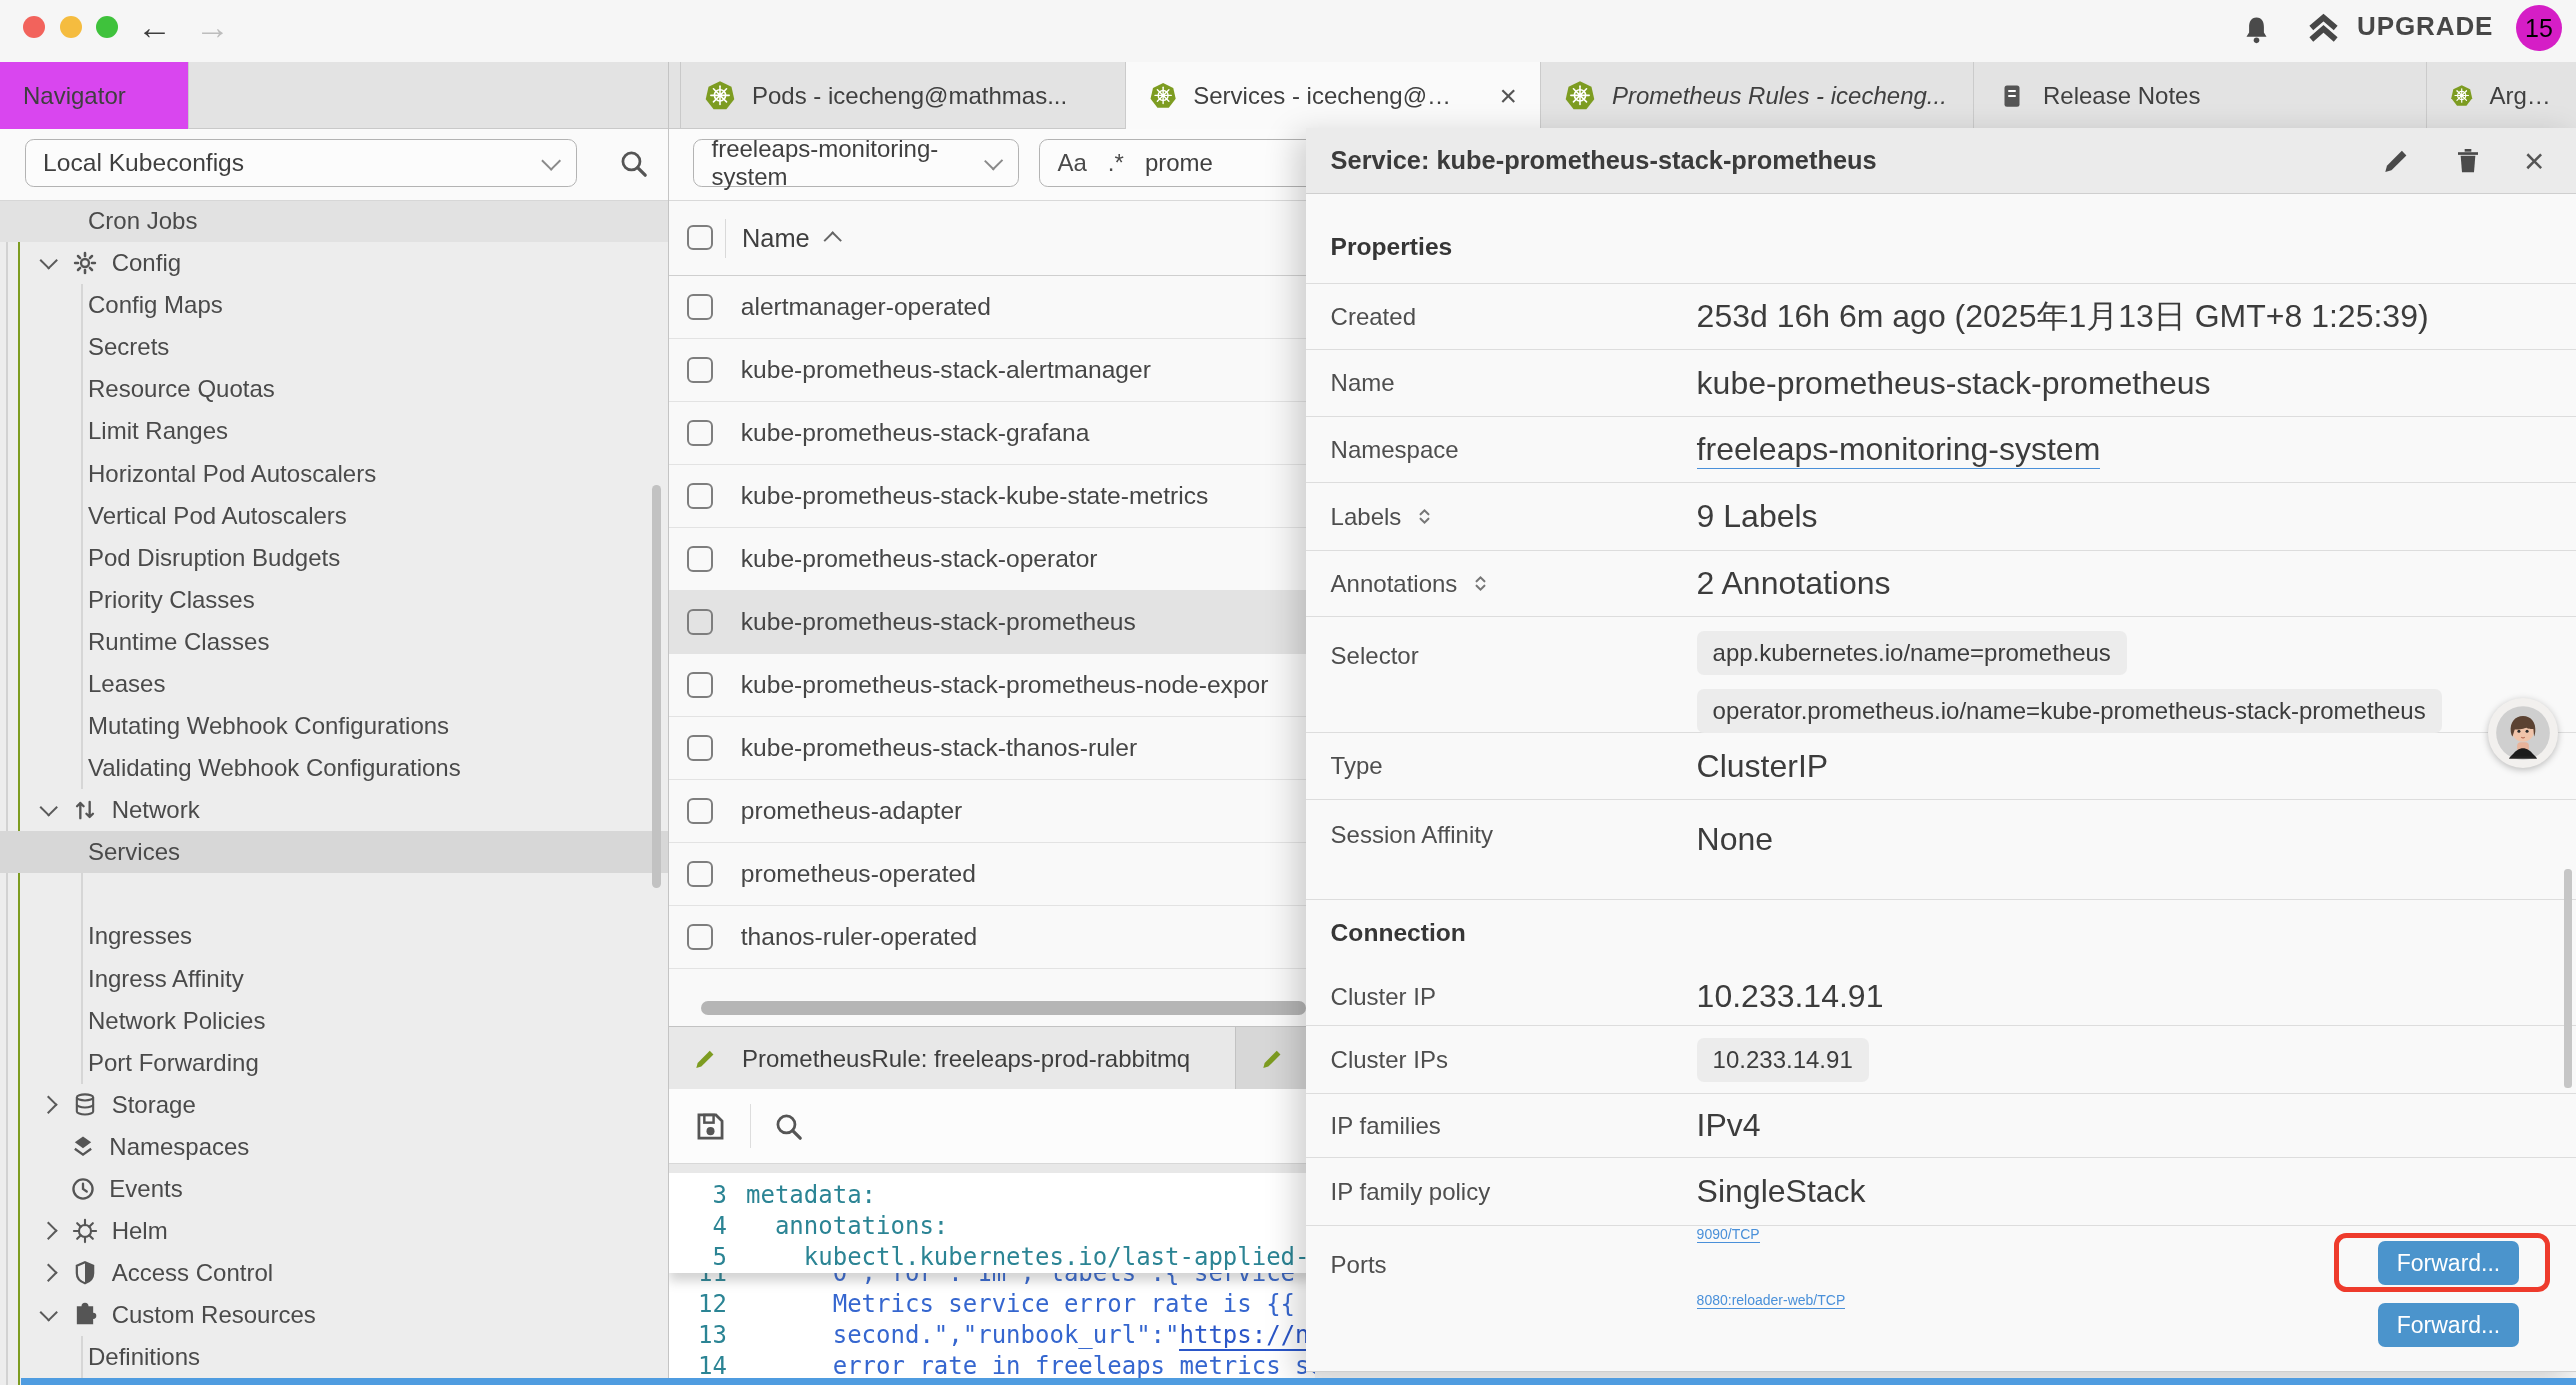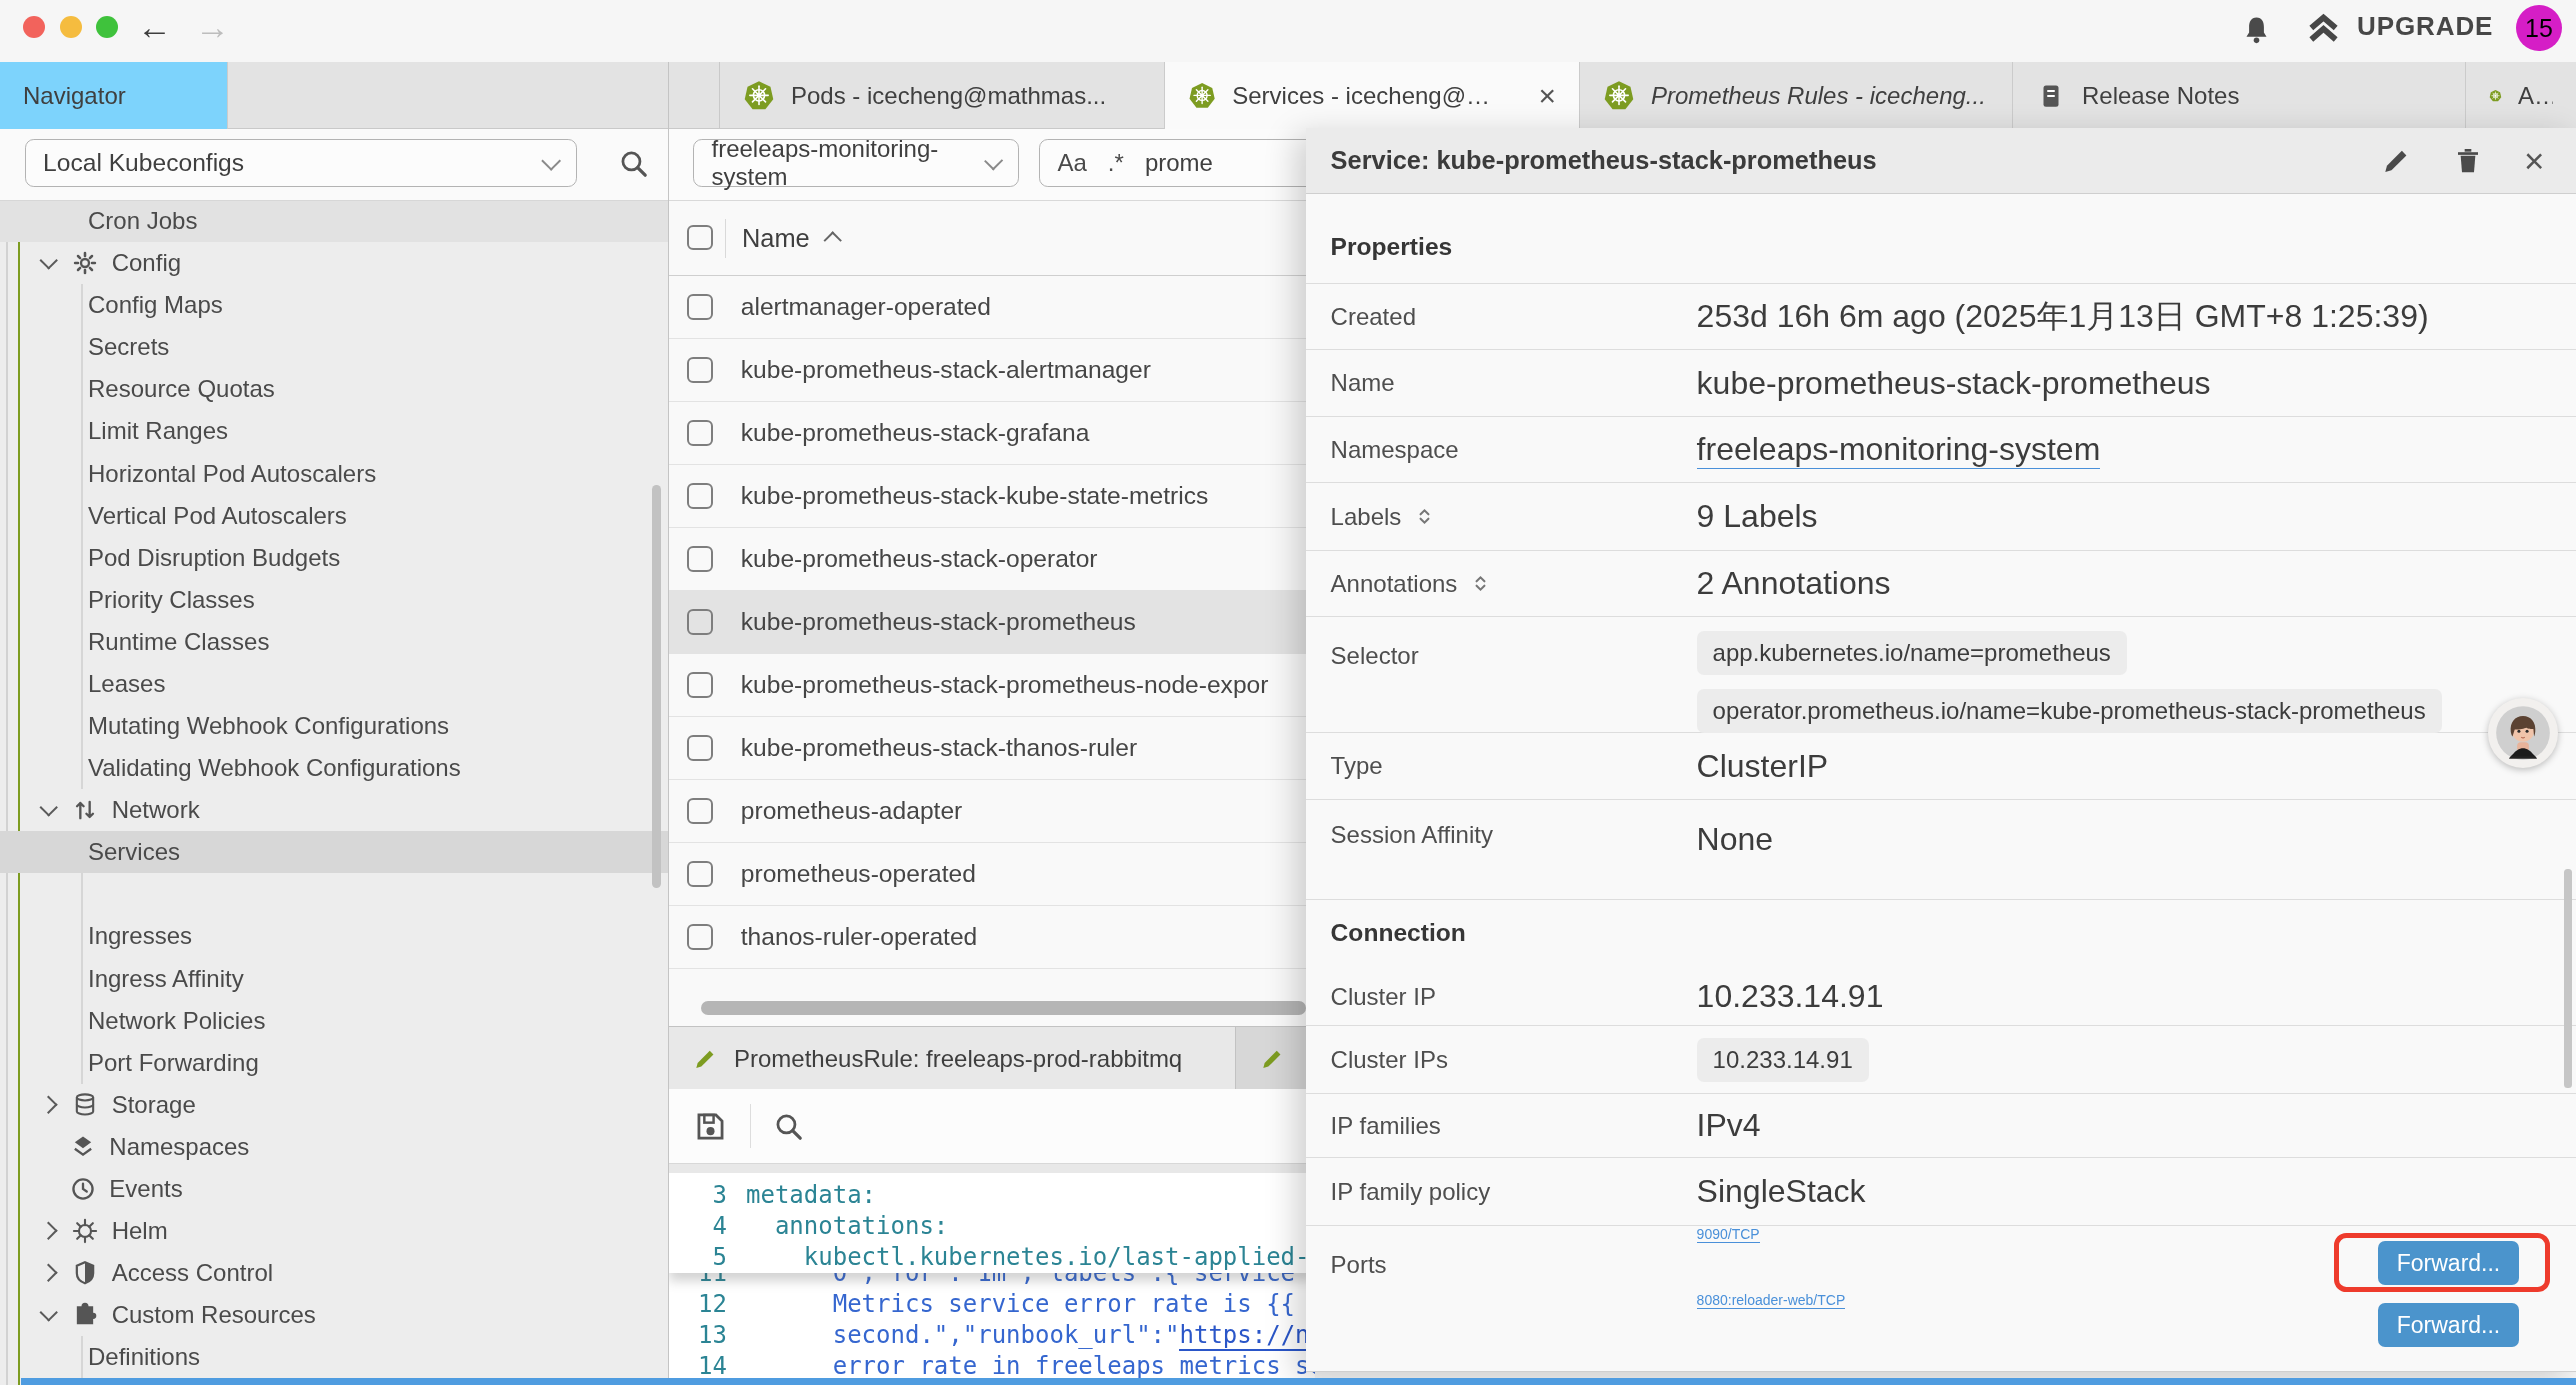--- a/index.html
+++ b/index.html
@@ -17,21 +17,21 @@
   .bell{position:absolute;left:2238px;top:12.3px;color:#4a4a4a}
   .upg{position:absolute;left:2304px;top:11.4px;display:flex;align-items:flex-start;gap:14px;color:#474747}
   .upg .txt{font-size:26px;font-weight:700;letter-spacing:0.9px}
   .badge{position:absolute;left:2516px;top:5.3px;width:46px;height:46px;border-radius:50%;background:#d51ec6;
          color:#000000;font-size:25px;font-weight:400;display:flex;align-items:center;justify-content:center}
   
   .tabstrip{position:absolute;left:0;top:62px;width:2576px;height:66px;background:#e3e3e3;border-bottom:0.9px solid #c9c9c9;display:flex;z-index:3}
   .tab{display:flex;align-items:center;gap:16px;padding:0 23px;border-right:0.9px solid #cbcbcb;
        font-size:24px;color:#3f3f3f;height:67px;box-sizing:border-box;white-space:nowrap;overflow:hidden}
   .tab.active{background:#fafafa}
-  .tab.navtab{width:228px;background:#7dd3fc}
+  .tab.navtab{width:189px;background:#d946ef}
   .tabspacer{width:491px;height:66px;border-right:0.9px solid #c9c9c9}
   .tab .close{margin-left:19px;font-size:30px;color:#555}
   .tab.italic .tlabel{font-style:italic}
   .tab .tlabel{overflow:hidden;text-overflow:ellipsis}
   
   .side-toolbar{position:absolute;left:0;top:128px;width:668px;height:72px;background:#fafafa;border-bottom:0.9px solid #d7d7d7;z-index:2}
   .selectbox{position:absolute;display:flex;align-items:center;border:1.8px solid #b3b3b3;border-radius:8.8px;
              background:#fcfcfc;font-size:24.6px;color:#3f3f3f;padding:0 17.5px;box-sizing:border-box}
   .kubeselect{left:24.6px;top:11.4px;width:552px;height:48px}
   .chevdn{width:12.3px;height:12.3px;border-right:2.6px solid #8a8a8a;border-bottom:2.6px solid #8a8a8a;
@@ -66,21 +66,21 @@
   .thead .cb{position:absolute;left:18.4px;top:24px}
   .hdiv{position:absolute;left:56px;top:17.5px;width:0.9px;height:39px;background:#d9d9d9}
   .hname{position:absolute;left:73px;top:23px;font-size:25.4px;color:#3f3f3f;display:flex;gap:16px;align-items:center}
   .caretup{width:11.4px;height:11.4px;border-left:2.6px solid #666;border-top:2.6px solid #666;transform:rotate(45deg);margin-top:5.3px}
   .trow{height:62px;border-bottom:0.9px solid #e3e3e3;display:flex;align-items:center;box-sizing:content-box}
   .trow .cb{margin-left:18.4px}
   .trow .rlbl{margin-left:28px;font-size:24.6px;color:#454545;white-space:nowrap}
   .trow.sel{background:#e3e3e3}
   .hscroll{position:absolute;left:32px;top:873px;width:605px;height:14px;background:#b5b5b5;border-radius:7px}
   .btabs{position:absolute;left:0;top:898px;width:646px;height:63px;background:#d7d7d7;border-top:0.9px solid #c2c2c2;display:flex}
-  .btab{display:flex;align-items:center;gap:16px;padding:0 23px;font-size:24px;color:#3e3e3e;
+  .btab{display:flex;align-items:center;gap:24px;padding:0 23px;font-size:24px;color:#3e3e3e;
         border-right:0.9px solid #c2c2c2;box-sizing:border-box;white-space:nowrap;overflow:hidden}
   .btab.active{background:#e8e8e8;width:567px}
   .btab.part{flex:1}
   .pencil-g{color:#7d9c21}
   .ytoolbar{position:absolute;left:0;top:961px;width:646px;height:74px;background:#fcfcfc;display:flex;align-items:center;gap:21px;padding-left:23px;box-sizing:border-box;color:#555}
   .ydiv{width:0.9px;height:44px;background:#ddd}
   .graysep{position:absolute;left:0;top:1035px;width:646px;height:10.5px;background:#e8e8e8;border-top:0.9px solid #d8d8d8;border-bottom:0.9px solid #d8d8d8}
   .editor{position:absolute;left:0;top:1045px;width:646px;height:205px;background:#ffffff;
           font-family:"DejaVu Sans Mono",monospace;font-size:24px;overflow:hidden}
   .cl{display:flex;line-height:31px;white-space:pre}

